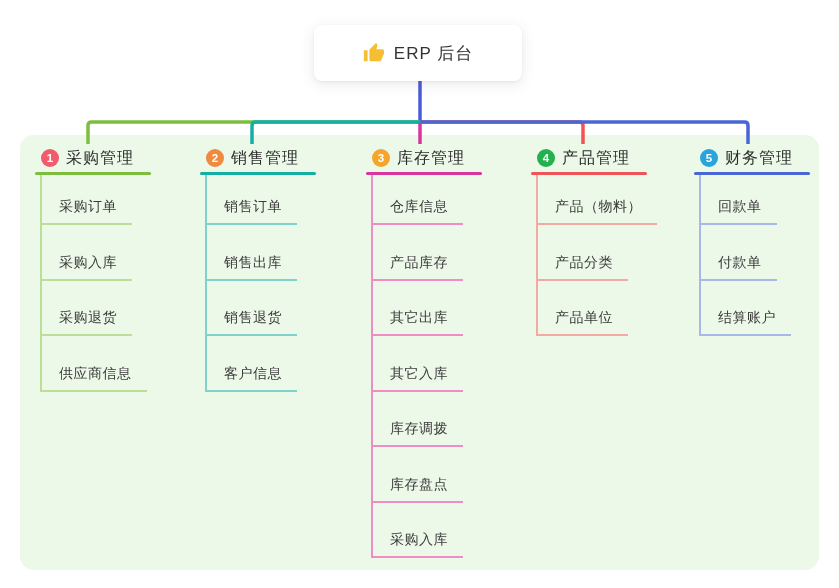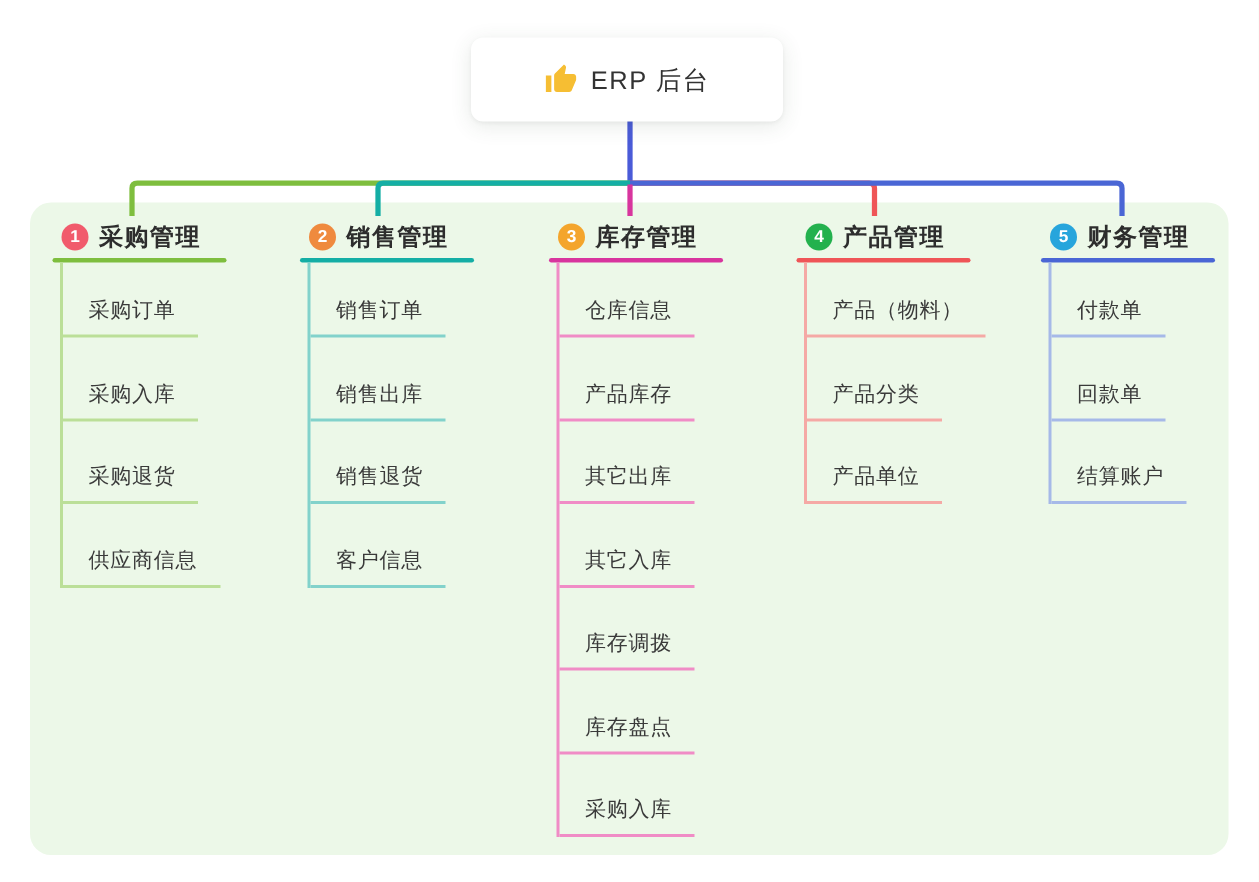--- a/index.html
+++ b/index.html
@@ -20,21 +20,21 @@
     cursor:default;
   }
   .root-title{font-size:17px;color:#333333;font-weight:500;letter-spacing:1px;}
   .branch{position:absolute;top:144px;width:150px;}
   .branch-title{display:flex;align-items:center;gap:7px;height:28px;padding-left:6px;}
   .badge{
     width:18px;height:18px;border-radius:50%;flex:0 0 18px;
     color:#fff;font-size:11.5px;font-weight:bold;
     display:flex;align-items:center;justify-content:center;
   }
-  .branch-label{font-size:16px;color:#2d2d2d;font-weight:700;letter-spacing:1px;}
+  .branch-label{font-size:16px;color:#2d2d2d;font-weight:400;letter-spacing:1px;}
   .branch-underline{height:3px;width:116px;border-radius:2px;}
   .children{margin-left:5px;border-left:2px solid;width:max-content;}
   .child{height:55.5px;display:flex;align-items:flex-end;}
   .child:first-child{height:50px;}
   .child-label{
     font-size:14px;color:#3a3a3a;padding:0 15px 7px 17px;
     border-bottom:2px solid;white-space:nowrap;letter-spacing:0.5px;
   }
 </style>
 </head>
@@ -152,23 +152,23 @@
       </div>
     </div>
     <div class="branch" style="left: 694px;">
       <div class="branch-title">
         <span class="badge" style="background: rgb(39, 165, 220);">5</span>
         <span class="branch-label">财务管理</span>
       </div>
       <div class="branch-underline" style="background: rgb(74, 102, 213);"></div>
       <div class="children" style="border-left-color: rgb(166, 185, 232);">
         <div class="child">
-          <span class="child-label" style="border-bottom-color: rgb(166, 185, 232);">付款单</span>
+          <span class="child-label" style="border-bottom-color: rgb(166, 185, 232);">回款单</span>
         </div>
         <div class="child">
-          <span class="child-label" style="border-bottom-color: rgb(166, 185, 232);">回款单</span>
+          <span class="child-label" style="border-bottom-color: rgb(166, 185, 232);">付款单</span>
         </div>
         <div class="child">
           <span class="child-label" style="border-bottom-color: rgb(166, 185, 232);">结算账户</span>
         </div>
       </div>
     </div>
   </div>
 
 </body></html>

